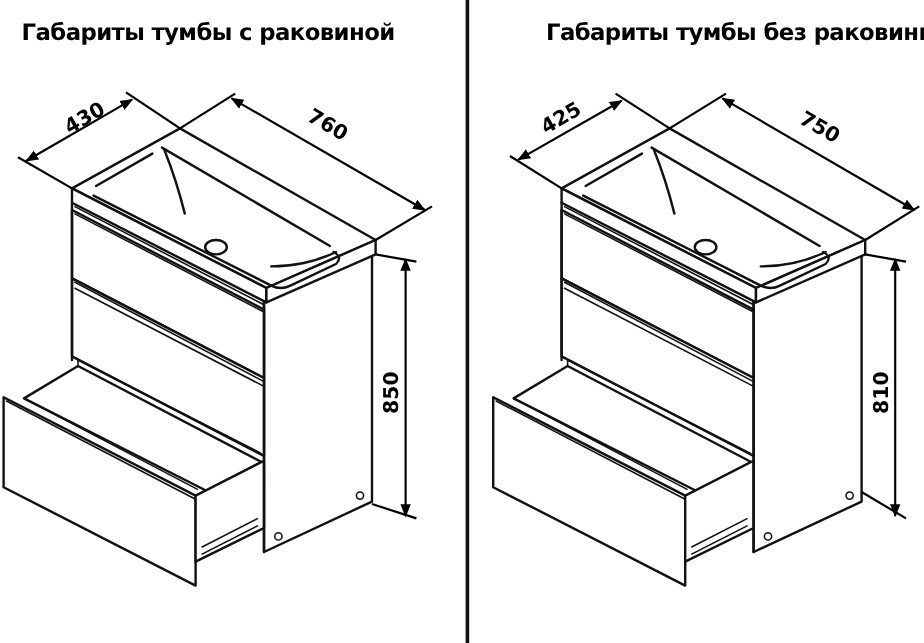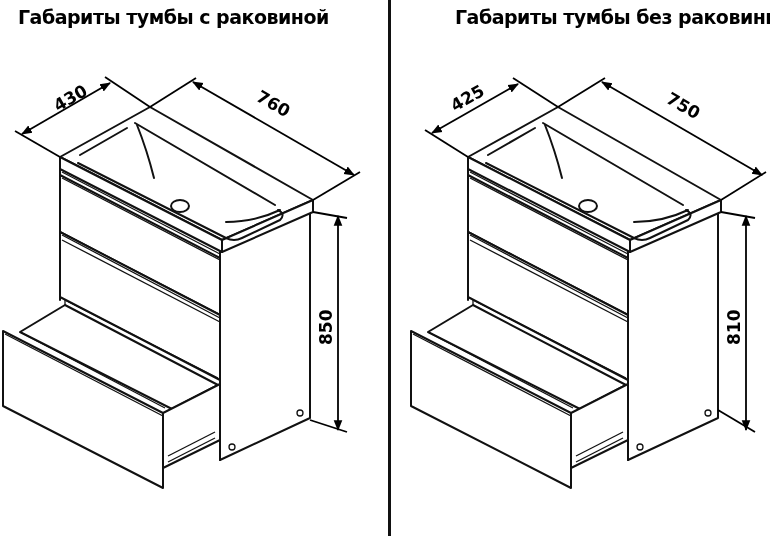--- a/index.html
+++ b/index.html
@@ -1,17 +1,17 @@
 <!DOCTYPE html>
 <html><head>
 <meta charset="utf-8">
 <style>
   html, body { margin:0; padding:0; background:#ffffff; }
   body { width:770px; height:536px; position:relative; overflow:hidden; font-family:"DejaVu Sans", sans-serif; }
-  .title { position:absolute; top:6px; font-weight:bold; font-size:19px; color:#000; letter-spacing:-0.5px; white-space:nowrap; }
+  .title { position:absolute; top:16px; font-weight:bold; font-size:19px; color:#000; letter-spacing:-0.5px; white-space:nowrap; }
   #title-left { left:18px; }
   #title-right { left:455px; }
   .divider { position:absolute; left:388px; top:0; width:3px; height:536px; background:#111; }
   svg { position:absolute; left:0; top:0; }
   .ln { stroke:#111; stroke-width:2; fill:none; stroke-linejoin:round; stroke-linecap:round; }
   .thin { stroke:#111; stroke-width:1.3; fill:none; }
   .face { fill:#fff; stroke:#111; stroke-width:2; stroke-linejoin:round; }
   .dim { stroke:#000; stroke-width:1.8; fill:none; }
   .dimtxt { font-family:"DejaVu Sans", sans-serif; font-weight:bold; font-size:17px; fill:#000; }
 </style>

